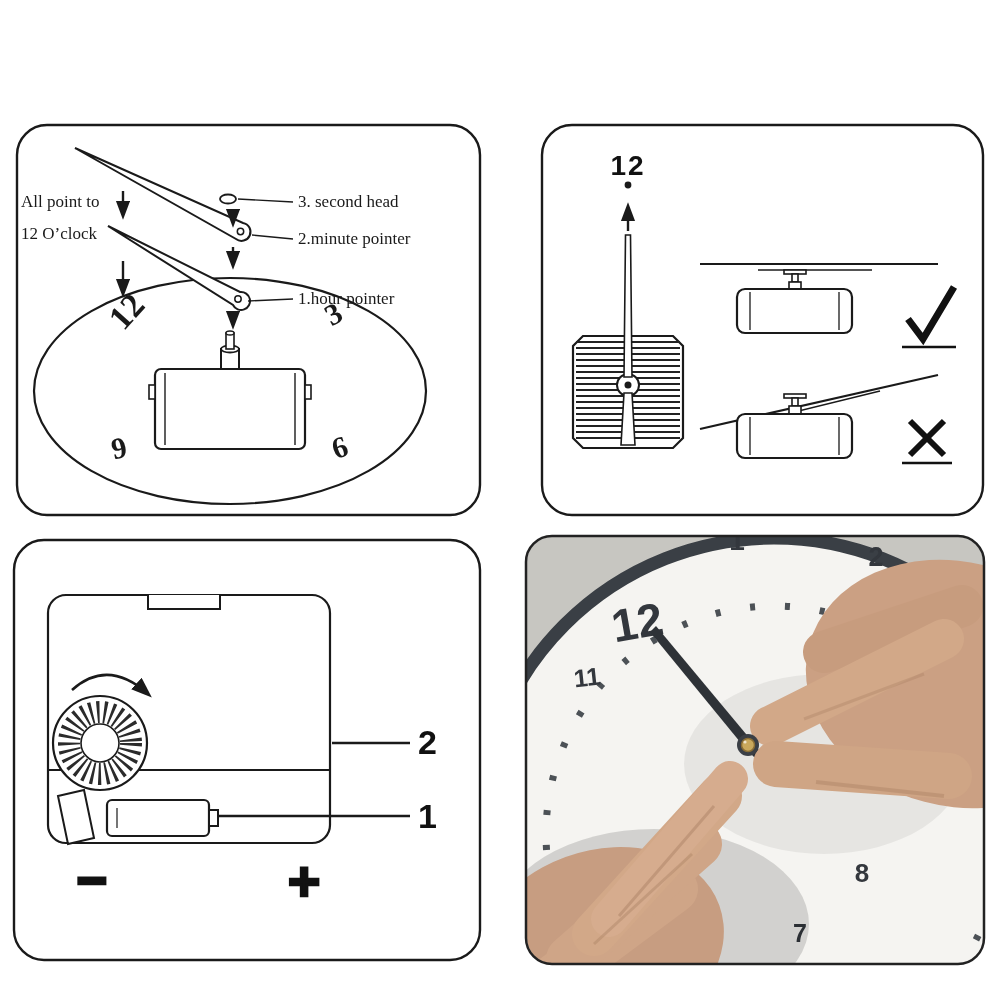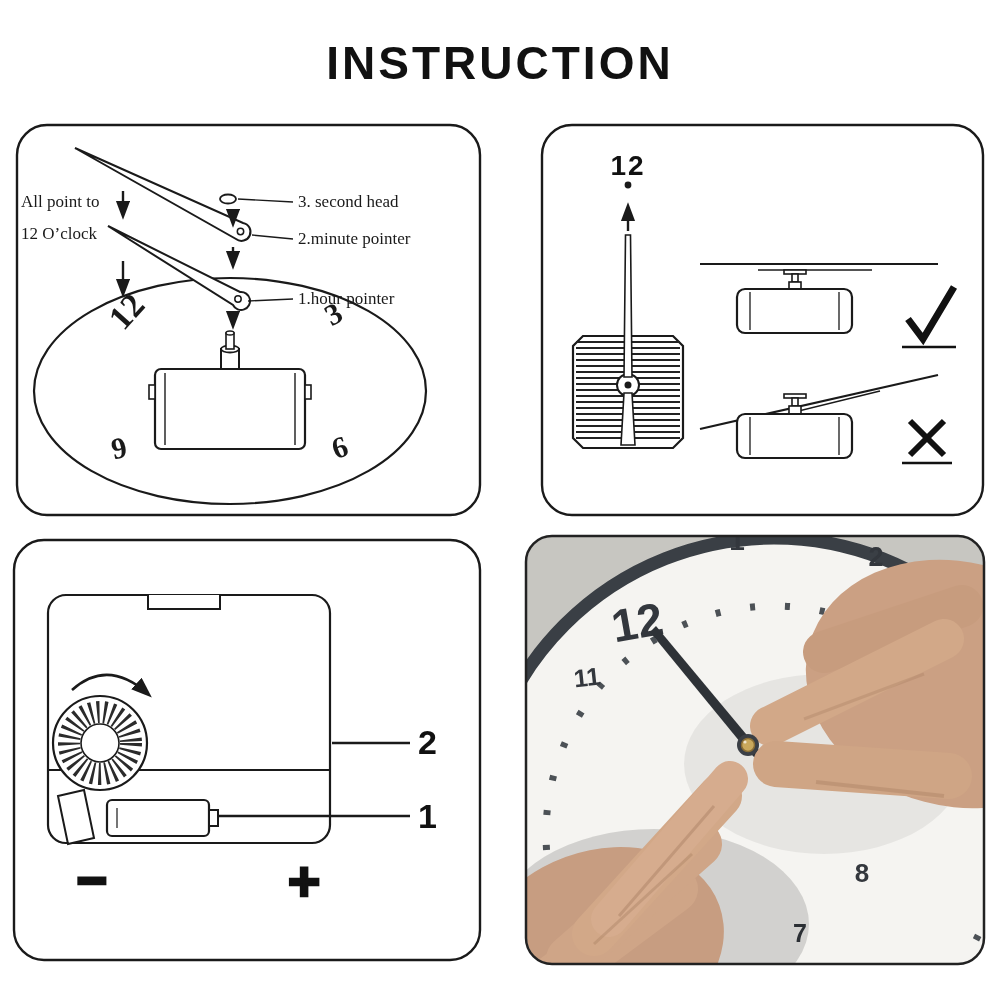--- a/index.html
+++ b/index.html
@@ -17,21 +17,20 @@
   .serif{font-family:"Liberation Serif",serif;fill:#1a1a1a;}
   .num{font-family:"Liberation Serif",serif;font-weight:bold;fill:#1a1a1a;}
   .sansb{font-family:"Liberation Sans",sans-serif;font-weight:bold;fill:#111;}
   .photonum{font-family:"Liberation Sans",sans-serif;font-weight:bold;fill:#33373d;}
 </style>
 </head>
 <body>
 
 <div class="page">
 
-  <h1 class="title">INSTRUCTION</h1>
 
   <div class="panel p1">
     <svg width="467" height="394" viewBox="0 0 467 394">
       <defs>
         <marker id="ah1" markerWidth="10" markerHeight="8" refX="6" refY="3" orient="auto">
           <path d="M0,0 L8,3 L0,6 Z" fill="#1a1a1a"></path>
         </marker>
       </defs>
       <rect x="2" y="2" width="463" height="390" rx="30" fill="#fff" stroke="#1a1a1a" stroke-width="2.4"></rect>
 

